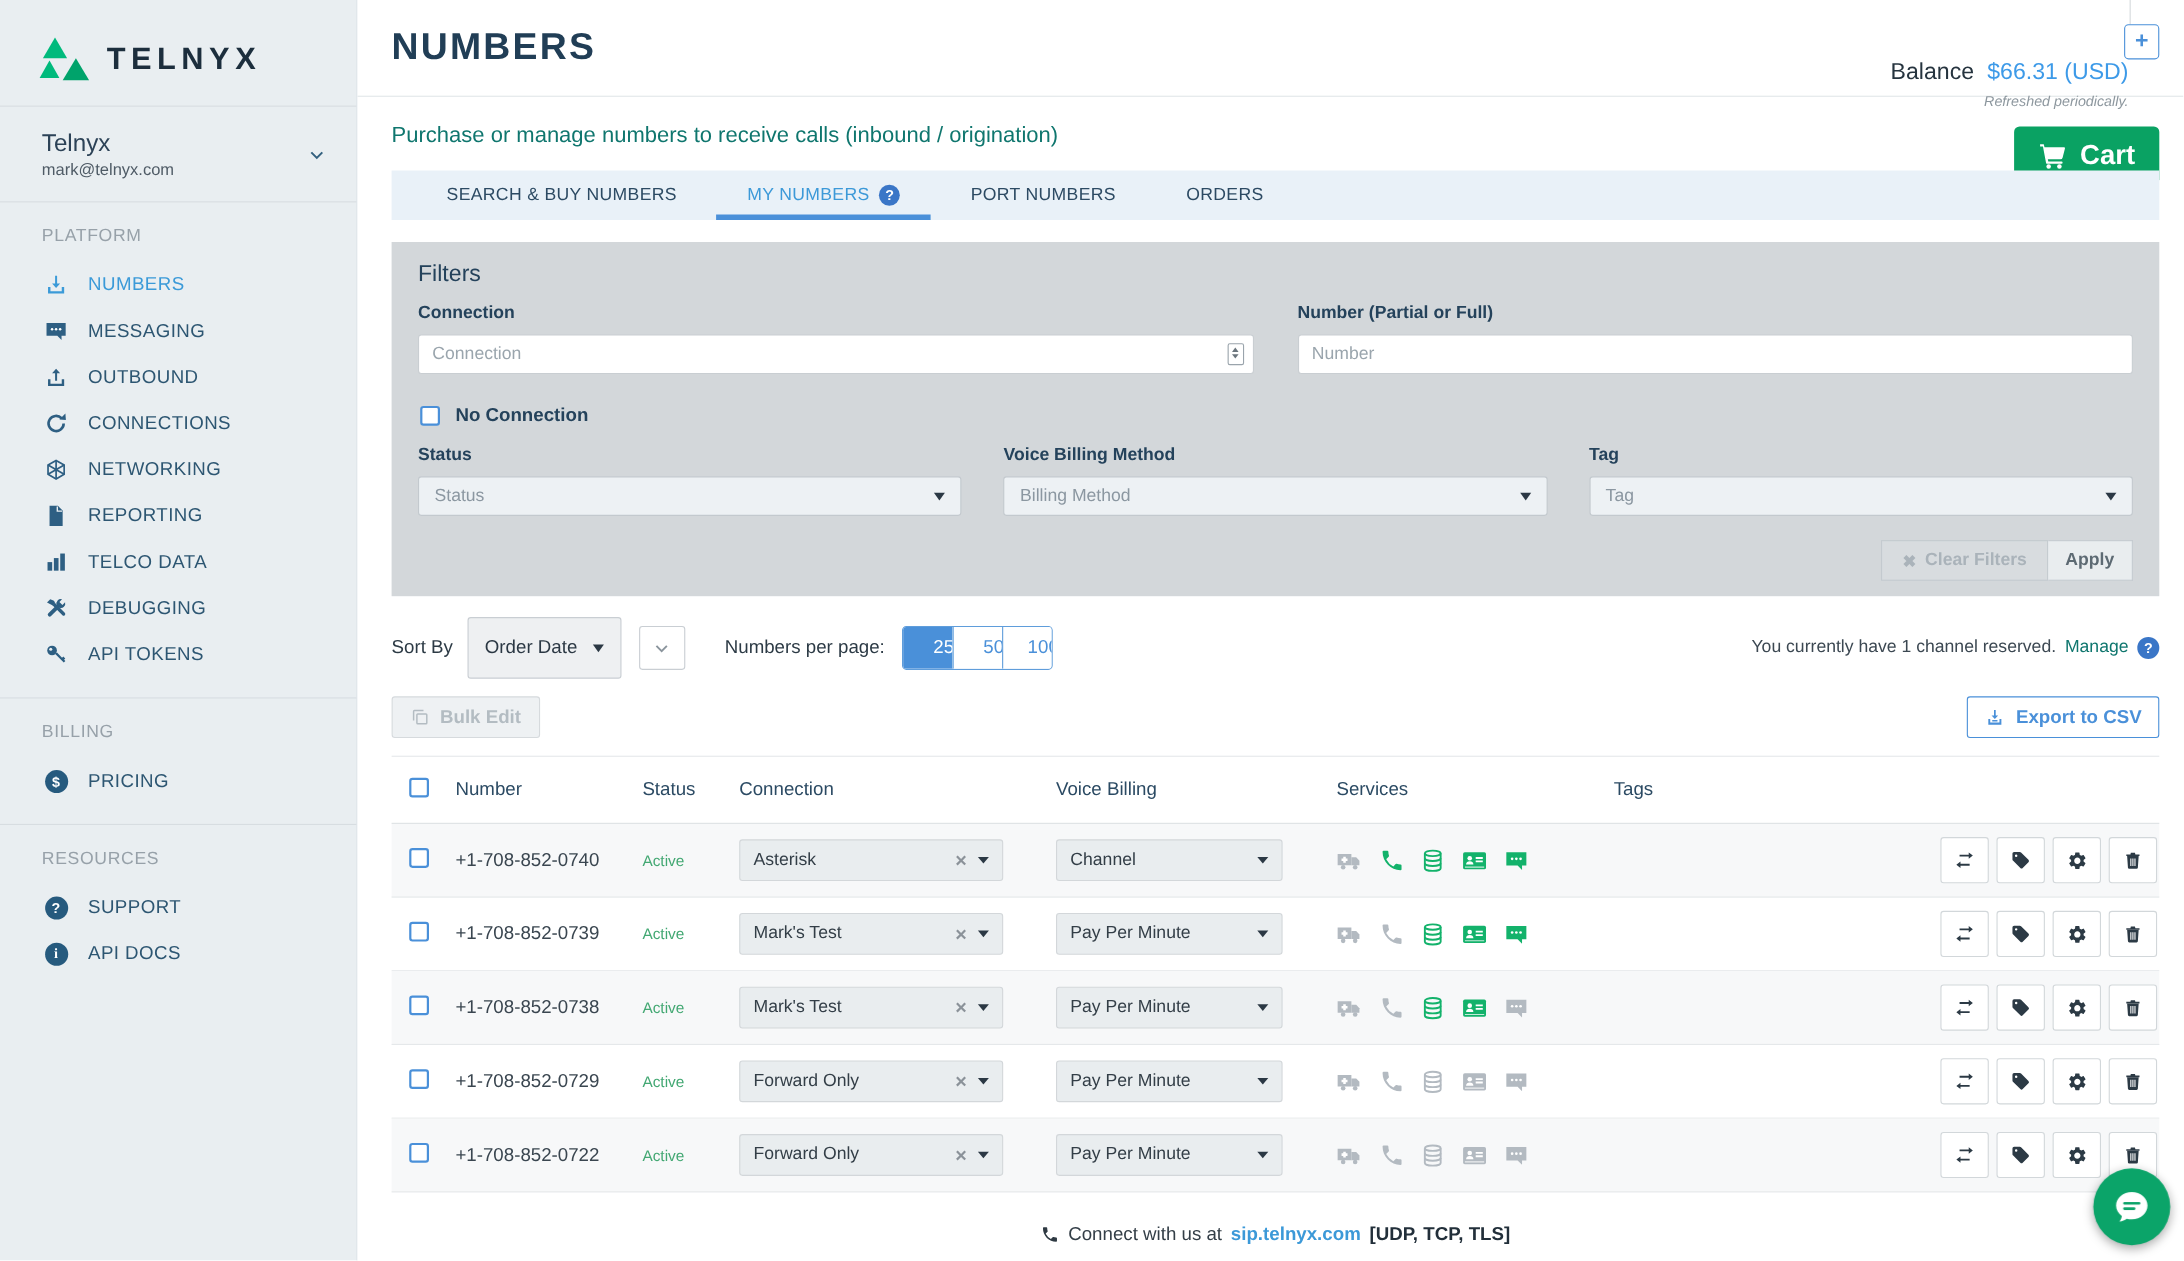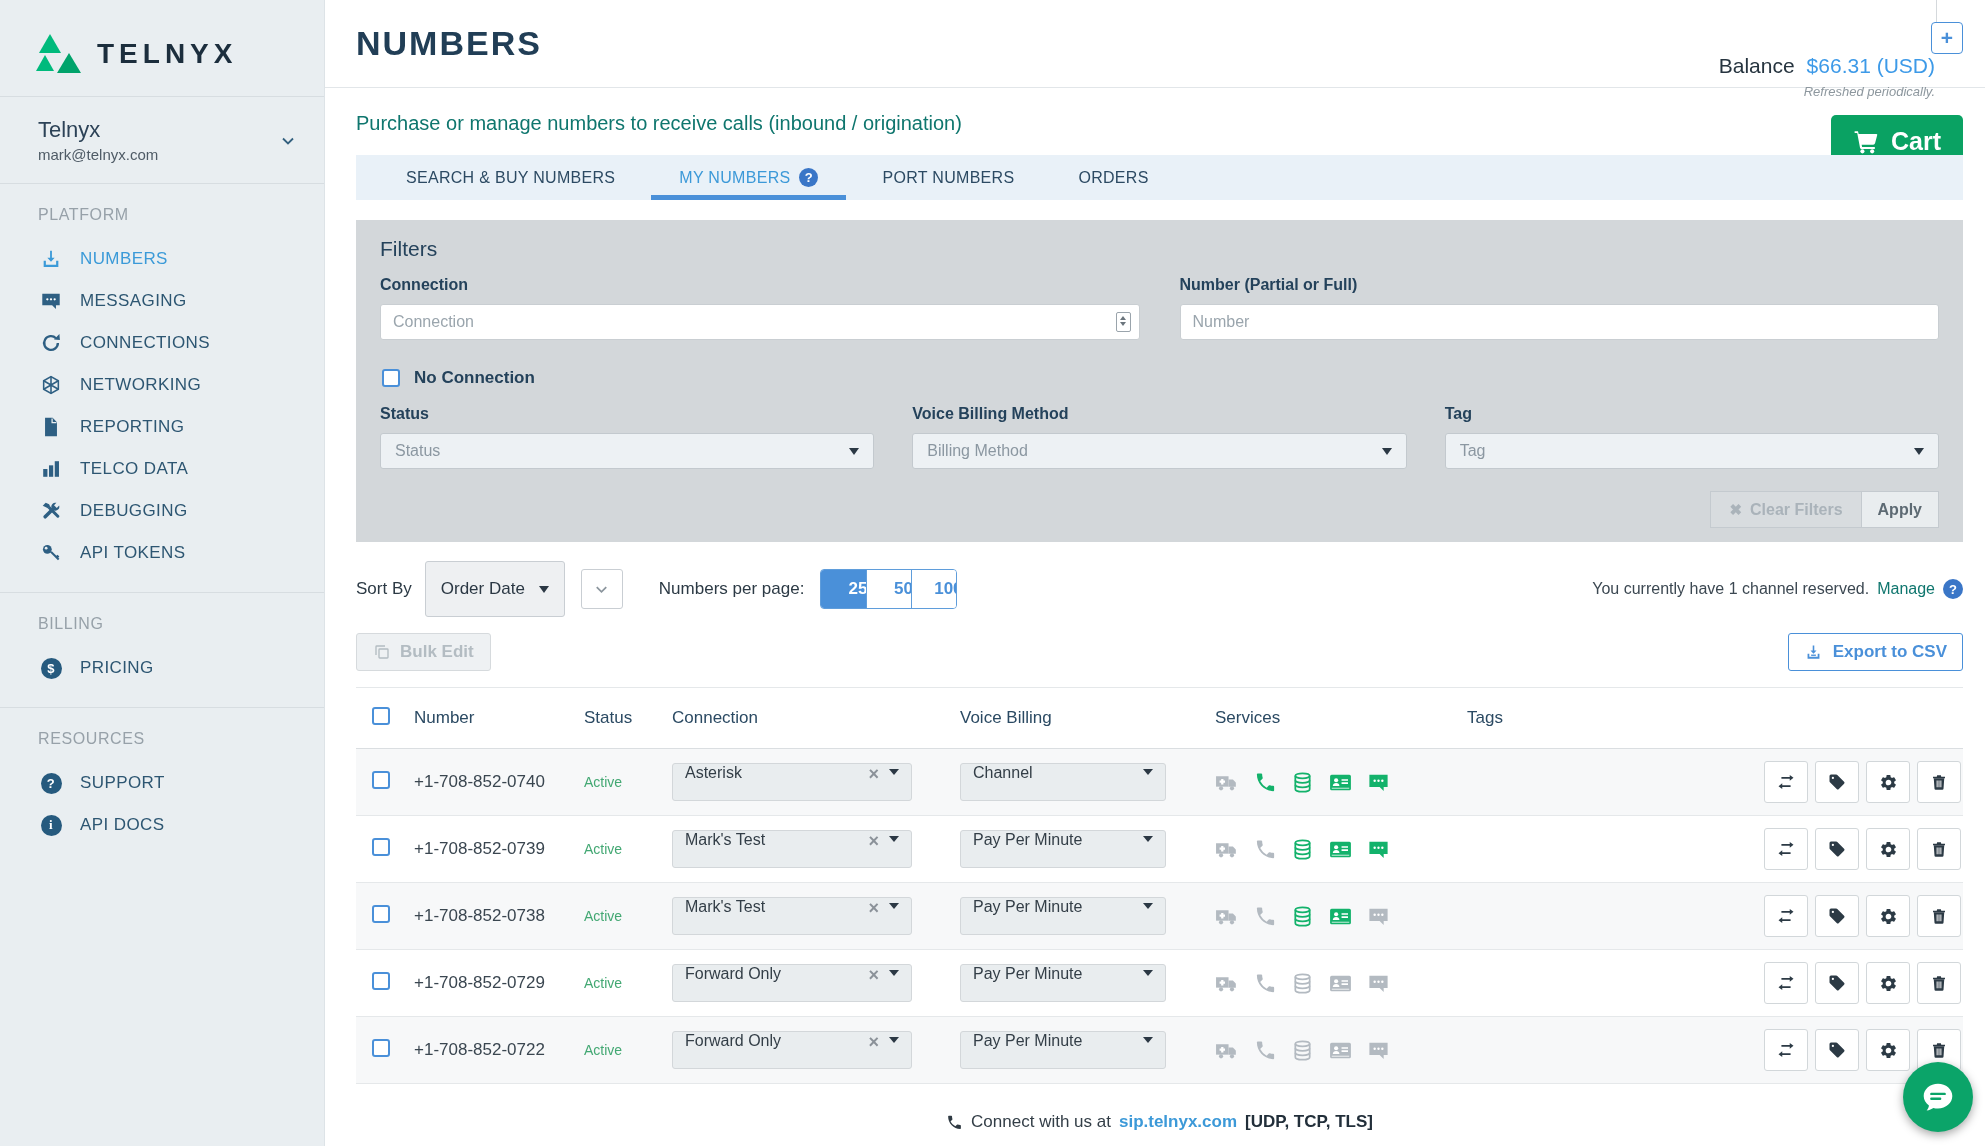--- a/index.html
+++ b/index.html
@@ -81,41 +81,41 @@
   .btn-apply { height:37px; padding:0 16px; background:#e9edef; border:1px solid #c4cacf; border-left:none; color:#5d6a73; font-size:16px; font-weight:bold; cursor:pointer; font-family:inherit; }
 
   
   .sort-row { display:flex; align-items:center; margin-top:19px; }
   .sort-label { font-size:17px; color:#2c3a45; margin-right:13px; }
   .btn-sort { height:56px; display:flex; align-items:center; gap:14px; background:#eef0f2; border:1px solid #c9ced3; border-radius:3px; padding:0 15px; font-size:17px; color:#2b3844; cursor:pointer; font-family:inherit; }
   .btn-sort .caret { width:0; height:0; border:5.5px solid transparent; border-top:7px solid #2b3844; margin-top:6px; }
   .btn-dir { width:42px; height:40px; background:#fff; border:1px solid #c9ced3; border-radius:3px; margin-left:16px; display:flex; align-items:center; justify-content:center; color:#8b959d; cursor:pointer; }
   .pp-label { font-size:17px; color:#2c3a45; margin:0 16px 0 36px; }
   .pp-group { display:flex; border:1px solid #5f9ddb; border-radius:4px; overflow:hidden; }
-  .pp-opt { width:45px; height:38px; display:flex; align-items:center; justify-content:center; font-size:17px; font-weight:bold; color:#4a90d9; background:#fff; cursor:pointer; border-left:1px solid #5f9ddb;padding-left:28px; }
+  .pp-opt { width:45px; height:38px; display:flex; align-items:center; justify-content:center; font-size:17px; font-weight:normal; color:#4a90d9; background:#fff; cursor:pointer; border-left:1px solid #5f9ddb;padding-left:28px; }
   .pp-opt:first-child { border-left:none; }
   .pp-opt.active { background:#4a90d9; color:#fff; }
   .channel-note { margin-left:auto; display:flex; align-items:center; gap:8px; font-size:16px; color:#3c4852; }
   .manage-link { color:#0f766e; text-decoration:none; cursor:pointer;text-align:right; }
 
   
   .bulk-row { display:flex; align-items:center; margin-top:16px; }
   .btn-bulk { height:38px; display:flex; align-items:center; gap:9px; background:#eef1f3; border:1px solid #d6dadd; border-radius:3px; padding:0 16px; font-size:17px; font-weight:bold; color:#b3bcc2; cursor:default; font-family:inherit; }
   .btn-export { margin-left:auto; height:38px; display:flex; align-items:center; gap:10px; background:#fff; border:1px solid #4a90d9; border-radius:3px; padding:0 15px; font-size:17px; font-weight:bold; color:#4a90d9; cursor:pointer; font-family:inherit; }
 
   
   .ntable { margin-top:16px; border-top:1px solid #e5e8ea; }
   .t-grid { display:grid; grid-template-columns:58px 170px 88px 288px 255px 252px 1fr 228px; align-items:center; }
   .t-head { height:61px; border-bottom:1px solid #dadee1; font-size:17px; color:#2b4a63; }
   .t-row { height:67px; border-bottom:1px solid #e5e8ea; }
   .t-row:nth-child(odd) { background:#f7f8f9; }
   .cell-check { padding-left:16px; }
   .num-cell { font-size:17px; color:#3a4650; }
   .status-cell { font-size:14px; color:#43a873; }
-  .row-dd { height:38px; background:#e9edef; border:1px solid #d3d7da; border-radius:3px; display:flex; align-items:flex-start; padding:0 12px; font-size:16px; color:#333e47; cursor:pointer; }
+  .row-dd { height:38px; background:#e9edef; border:1px solid #d3d7da; border-radius:3px; display:flex; align-items:center; padding:0 12px; font-size:16px; color:#333e47; cursor:pointer; }
   .row-dd.conn { width:240px; }
   .row-dd.vb { width:206px; }
   .dd-x { margin-left:auto; color:#8b9299; font-size:18px; font-weight:bold; cursor:pointer; padding:0 4px; }
   .row-dd .caret { width:0; height:0; border:5px solid transparent; border-top:6.5px solid #2b3844; margin-top:5px; margin-left:6px; }
   .row-dd.vb .caret { margin-left:auto; }
   .svc-wrap { display:flex; align-items:center; gap:14px; }
   .svc { display:inline-flex; }
   .svc-on { color:#13b26b; }
   .svc-off { color:#b3bac1; }
   .act-wrap { display:flex; justify-content:flex-end; gap:7px; padding-right:2px; }
@@ -277,20 +277,28 @@
           </span>
         <span>NUMBERS</span>
       </div>
       <div class="nav-item">
         <span class="nico">
             <svg class="ic" width="22" height="22">
               <use href="#i-chat"></use>
             </svg>
           </span>
         <span>MESSAGING</span>
+      </div>
+      <div class="nav-item">
+        <span class="nico">
+            <svg class="ic" width="22" height="22">
+              <use href="#i-upload"></use>
+            </svg>
+          </span>
+        <span>OUTBOUND</span>
       </div>
       <div class="nav-item">
         <span class="nico">
             <svg class="ic" width="22" height="22">
               <use href="#i-refresh"></use>
             </svg>
           </span>
         <span>CONNECTIONS</span>
       </div>
       <div class="nav-item">

